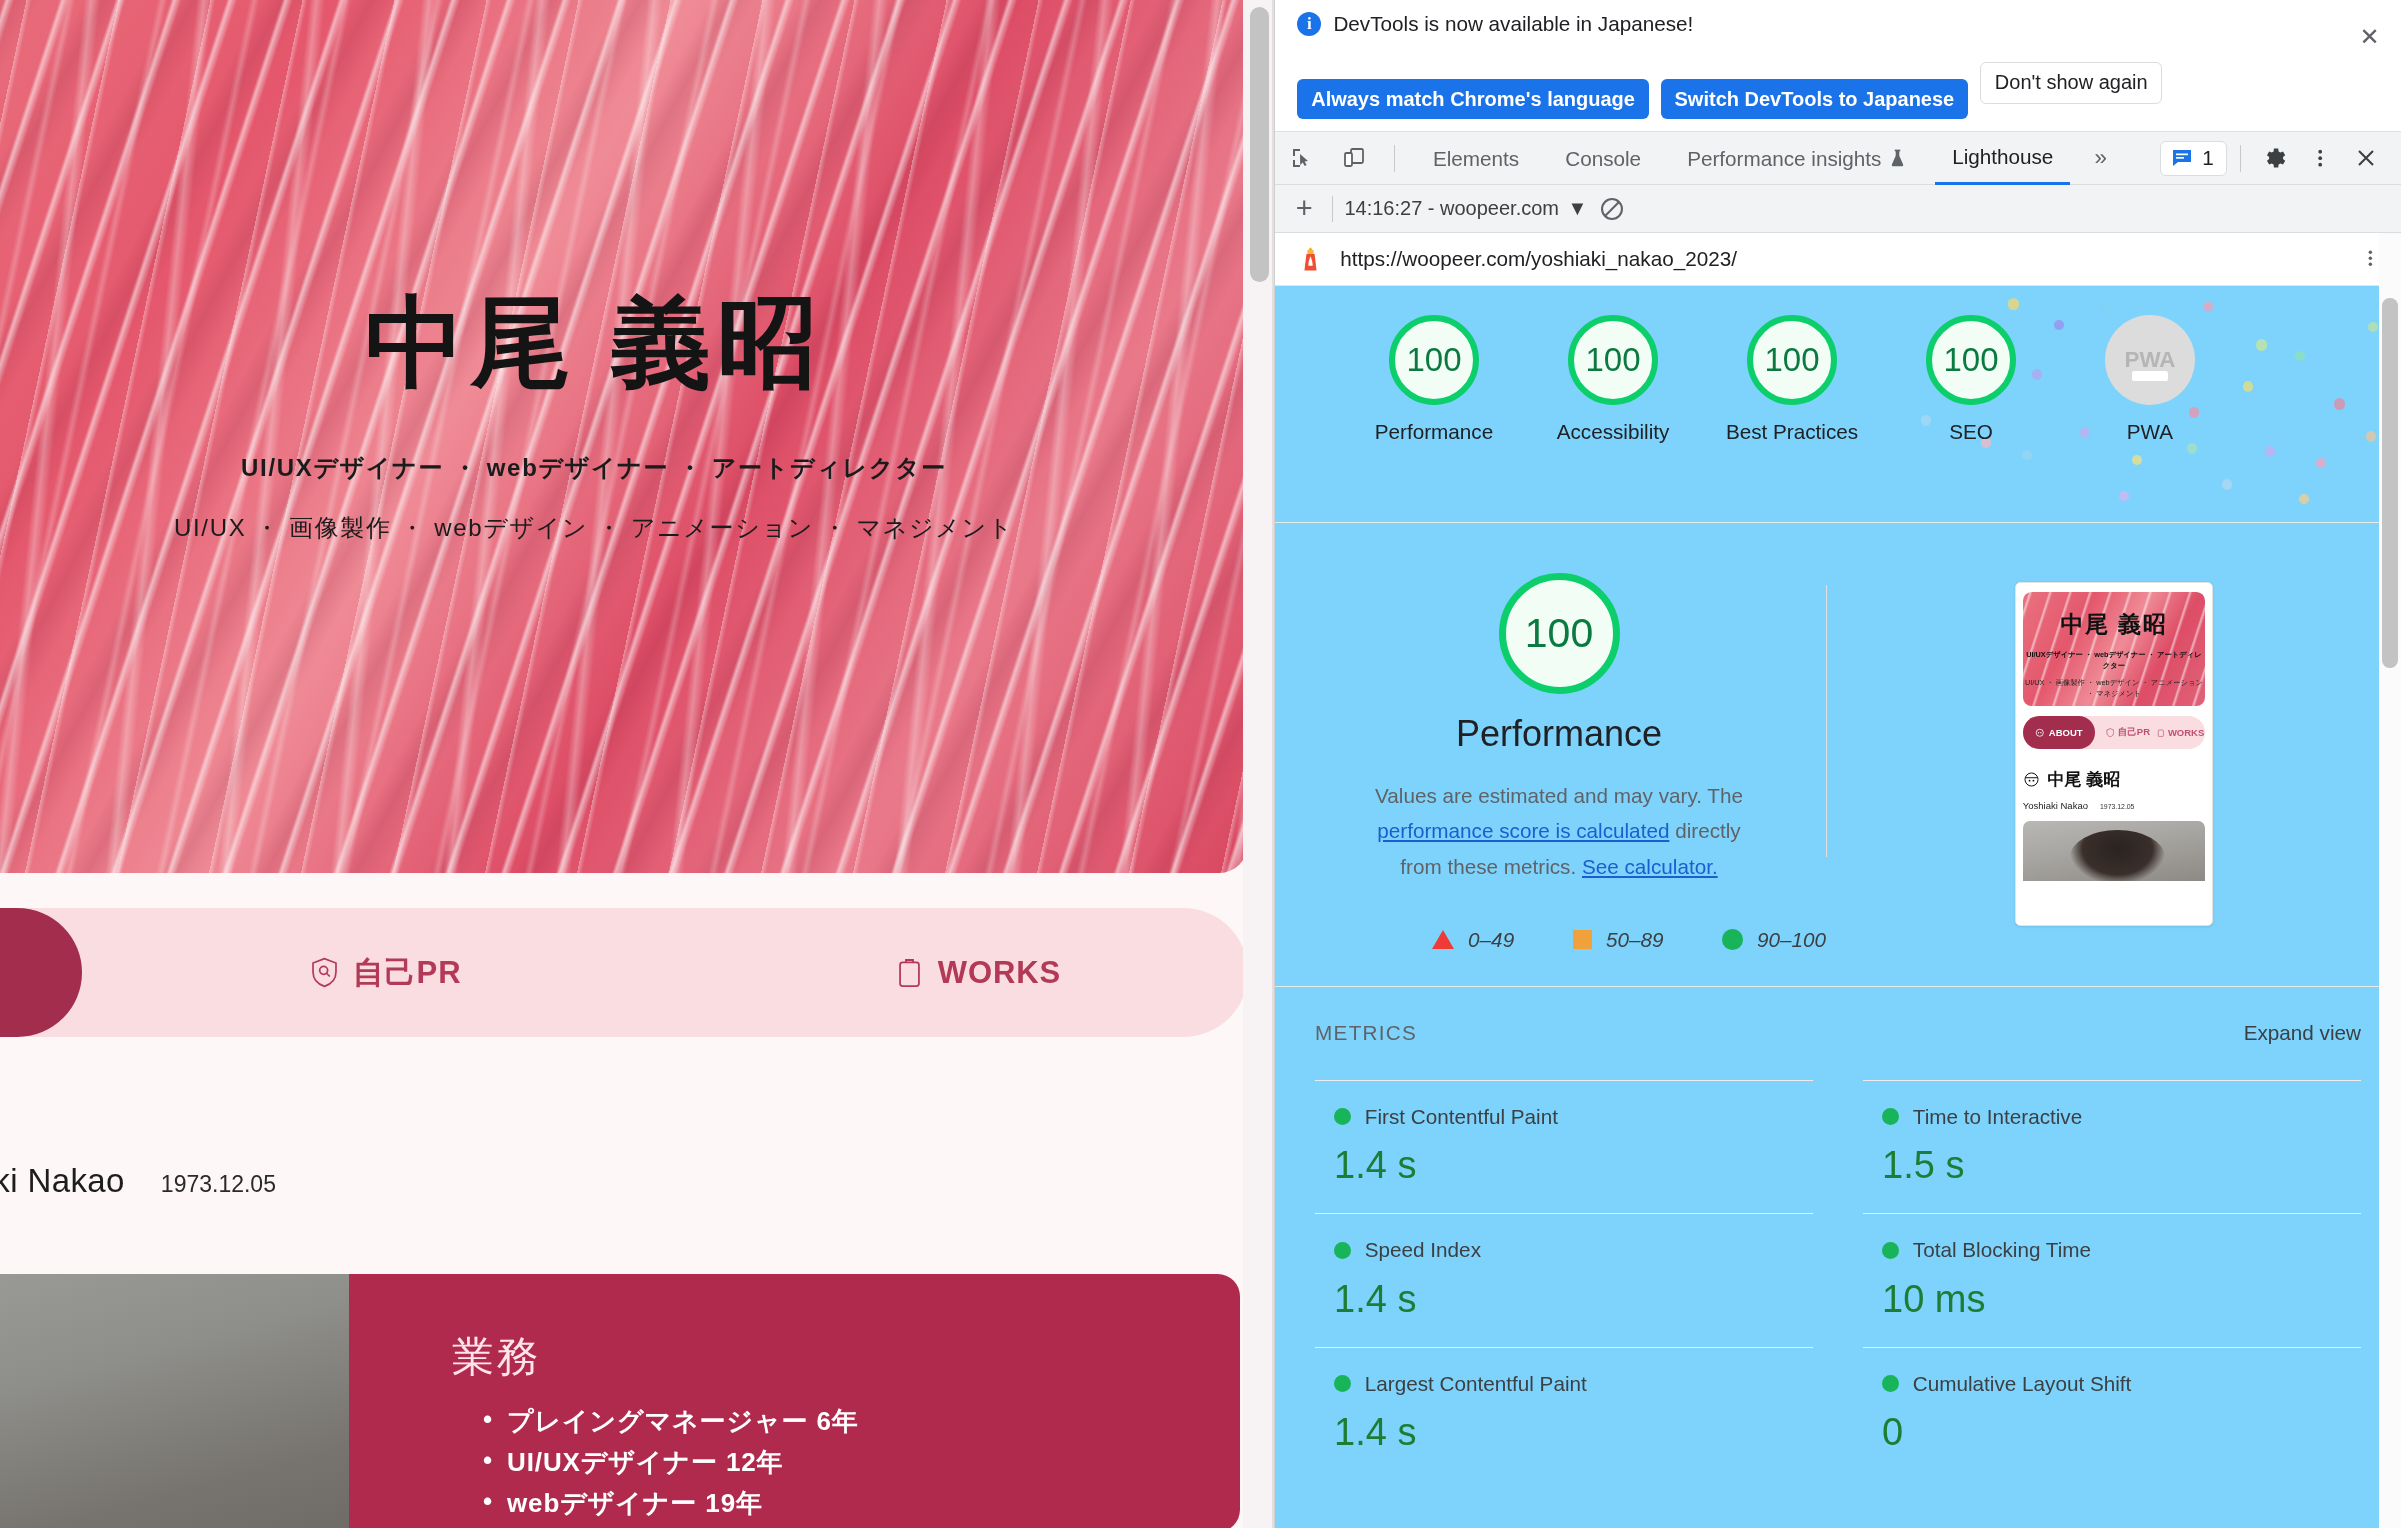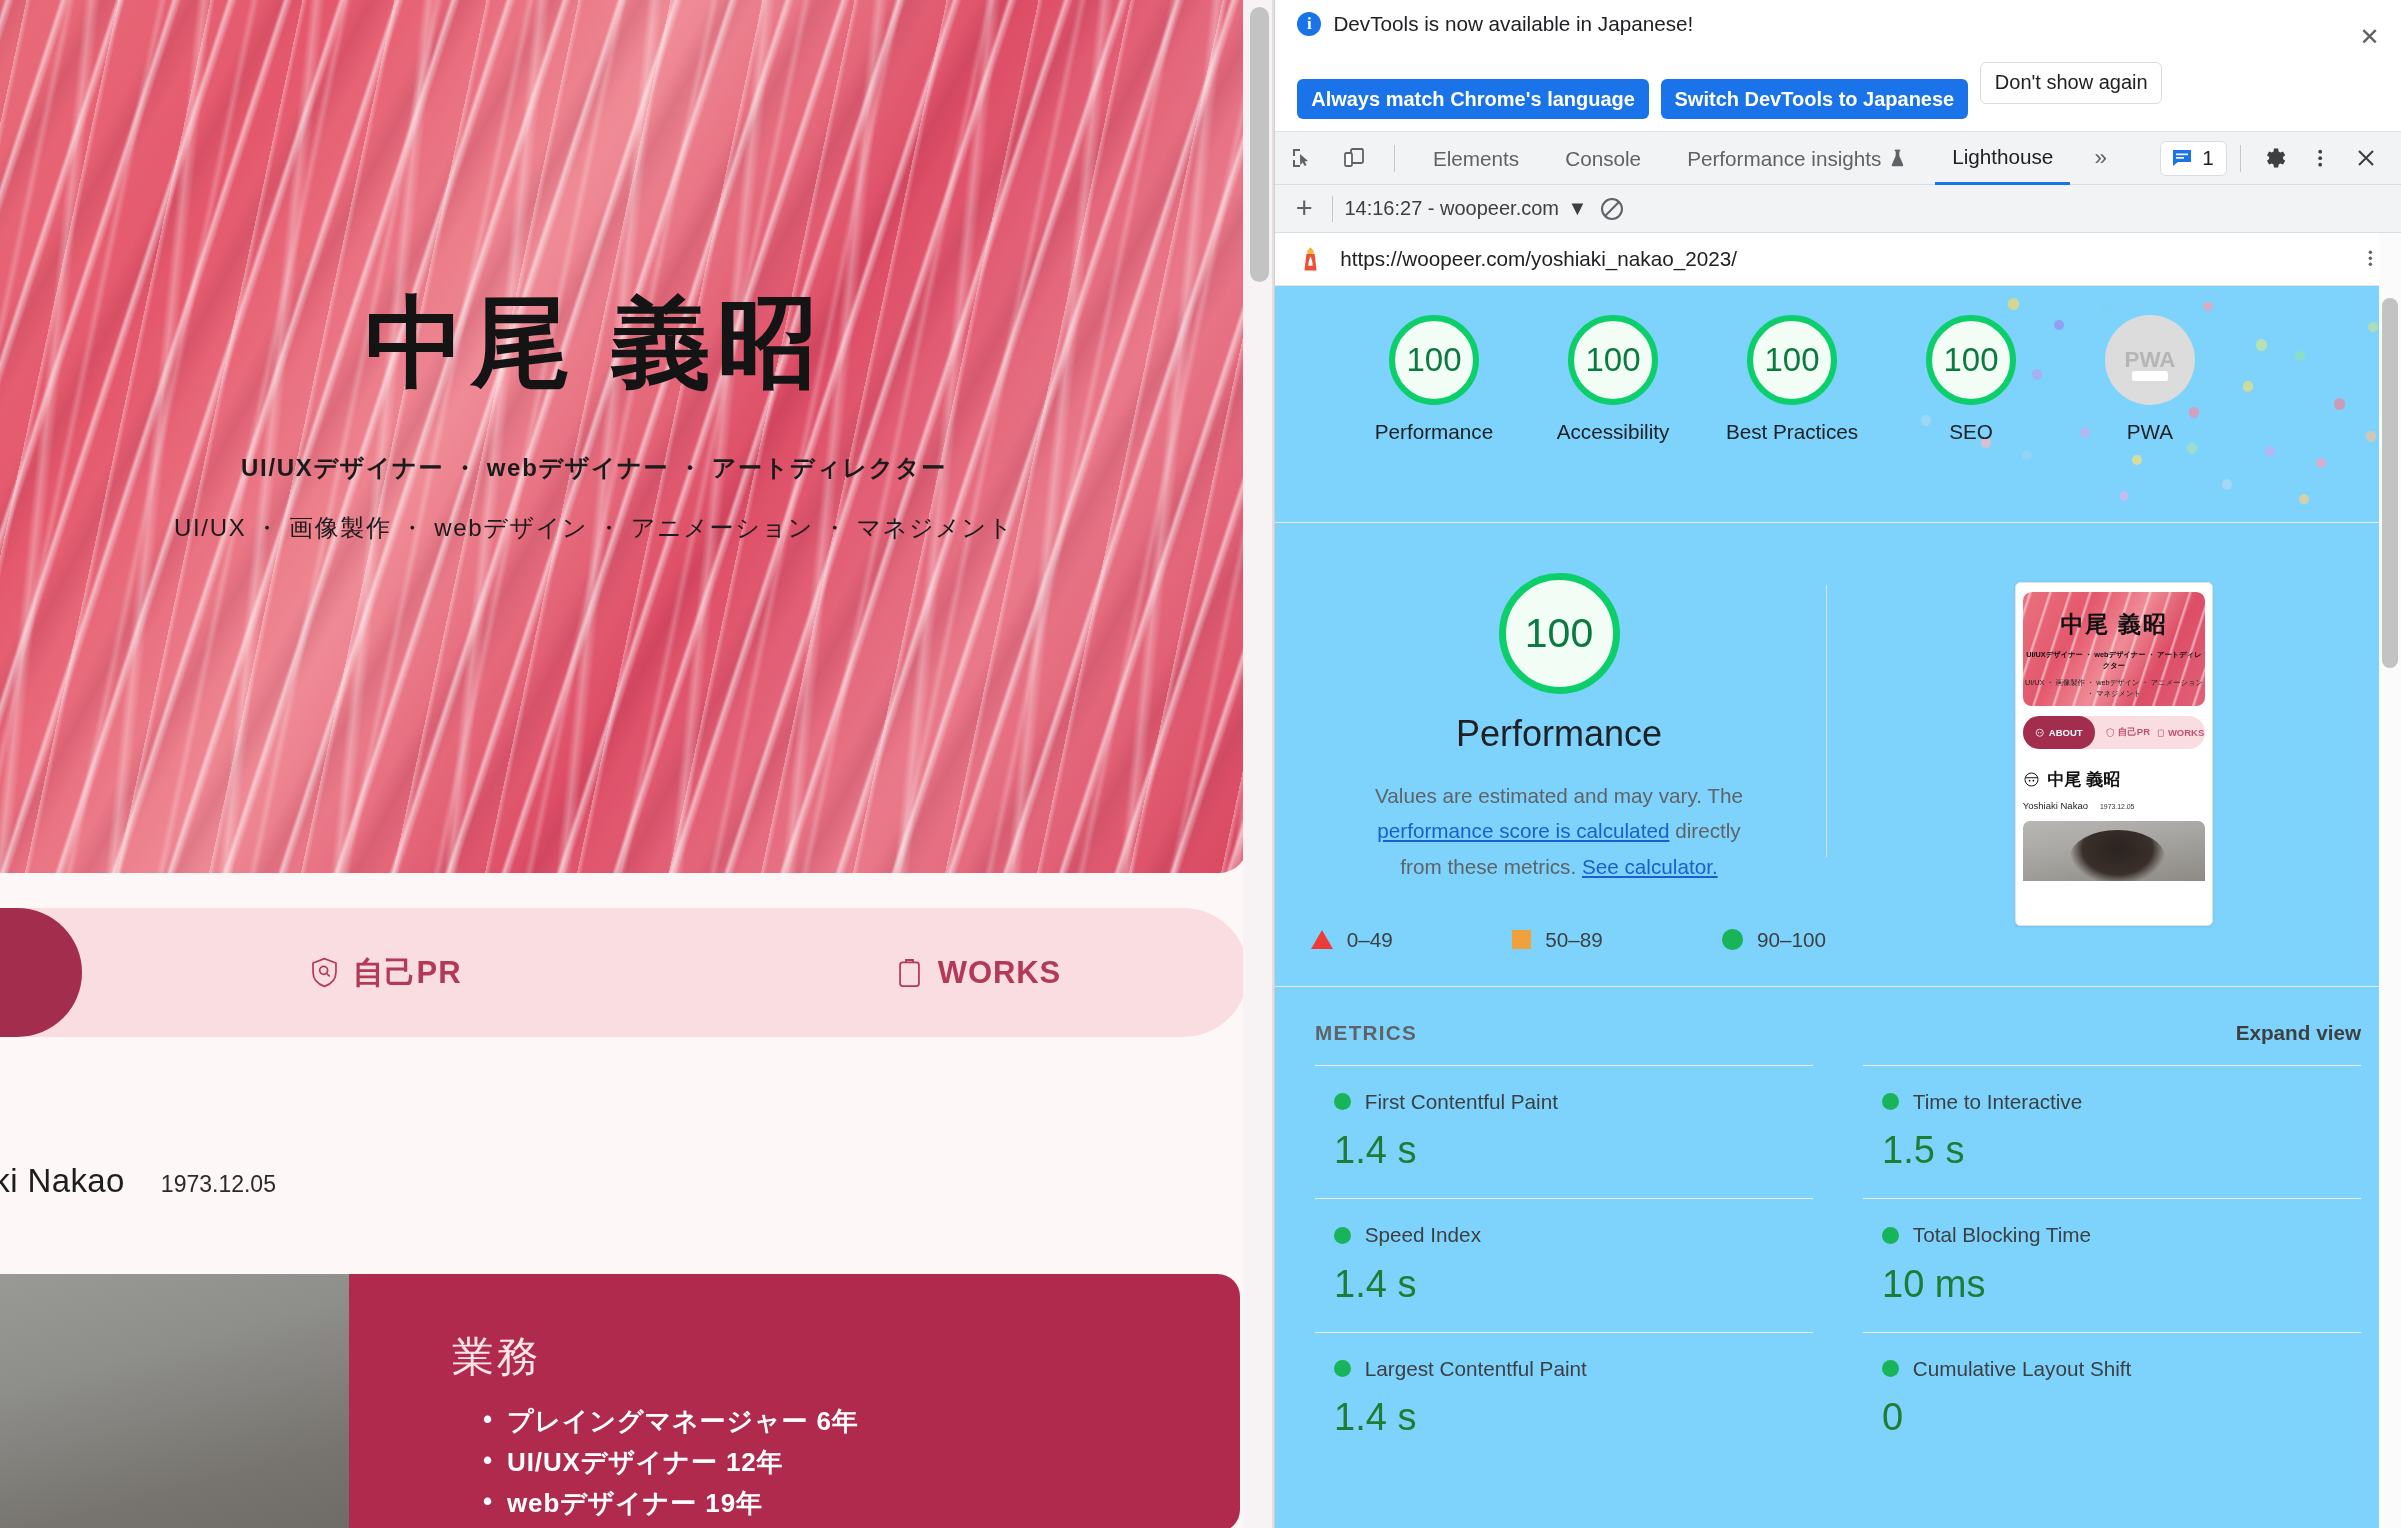--- a/index.html
+++ b/index.html
@@ -239,21 +239,21 @@
   .perf-left { width: 551px; text-align: center; padding-left: 17px;}
   .big-ring {
     width: 121px; height: 121px; margin: 0 auto 19px auto;
     border-radius: 50%; border: 7.7px solid #0cce6b; background: #f2fdf6;
     display: flex; align-items: center; justify-content: center;
     font-size: 41px; color: #0a7a40;
   }
   .perf-title { font-size: 36px; color: #202124; font-weight: 400; margin-bottom: 22.4px;}
   .perf-desc { font-size: 20.7px; color: #5f6368; line-height: 1.72; padding: 0 62px; }
   .perf-desc a { color: #1a5fd0; }
-  .legend { display: flex; gap: 43px; justify-content: space-between; padding: 43px 0 0 19px;}
+  .legend { display: flex; gap: 59px; justify-content: flex-end; padding: 43px 0 0 19px; font-style: italic;}
   .legend-item { display: flex; align-items: center; gap: 13.8px; font-size: 20.7px; color: #3c4043;}
   .tri { width: 0; height: 0; border-left: 11.2px solid transparent; border-right: 11.2px solid transparent; border-bottom: 19px solid #ef3b36; }
   .sq { width: 19px; height: 19px; background: #f0a13b; }
   .ci { width: 20.7px; height: 20.7px; border-radius: 50%; background: #18b45a; }
 
   .perf-vdiv { width: 0.9px; background: #e0e0e0; margin: 12px 0 95px 0; }
 
   .thumb-wrap { flex: 1; display: flex; justify-content: center; padding-top: 8.6px;}
   .phone {
     width: 198px; height: 344px; background: #fff;
@@ -293,21 +293,21 @@
     position: relative; overflow:hidden;
   }
   .ph-photo::after{
     content:""; position:absolute; left:26%; top:16%; width:52%; height:90%;
     background: radial-gradient(ellipse at 50% 35%, #2a2320 0%, #3a2f2a 52%, rgba(58,47,42,0) 72%);
     border-radius: 50% 50% 40% 40%;
   }
 
   
   .metrics { border-top: 0.9px solid #eaeaea; padding: 34px 40px 0 40px; }
-  .metrics-head { display: flex; align-items: center; justify-content: space-between; margin-bottom: 20px; font-weight: bold;}
+  .metrics-head { display: flex; align-items: center; justify-content: space-between; margin-bottom: 35px;}
   .metrics-title { font-size: 20.7px; color: #5f6368; letter-spacing: 1.3px; }
   .expand { font-size: 20.7px; color: #3c4043; cursor: pointer; }
   .mgrid { display: grid; grid-template-columns: 1fr 1fr; column-gap: 50px; }
   .mcell { border-top: 0.9px solid #ececec; padding: 24px 0 26px 19px; }
   .mrow { display: flex; align-items: center; gap: 13.8px; }
   .mdot { width: 17px; height: 17px; border-radius: 50%; background: #18b45a; flex:0 0 17px;}
   .mname { font-size: 20.7px; color: #3c4043; }
   .mval { font-size: 38px; color: #1e7d34; margin-top: 15.5px; font-weight: 400;}
 
   .dt-scroll-track { position: absolute; right: 0; top: 0; width: 22.4px; height: 100%; background: #fbfbfb; }

